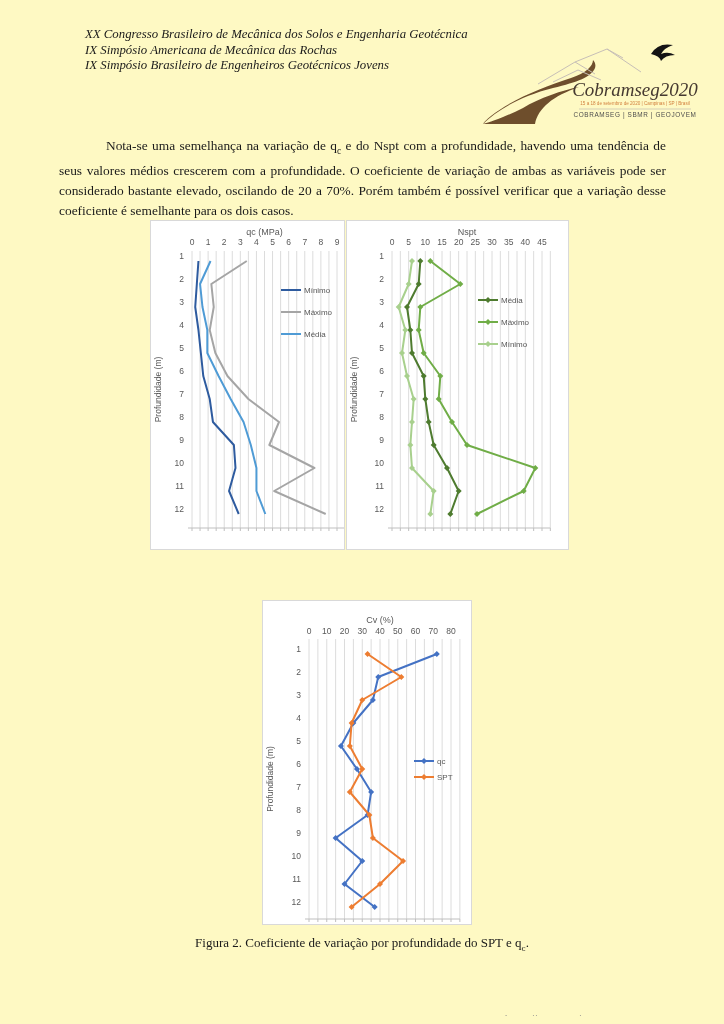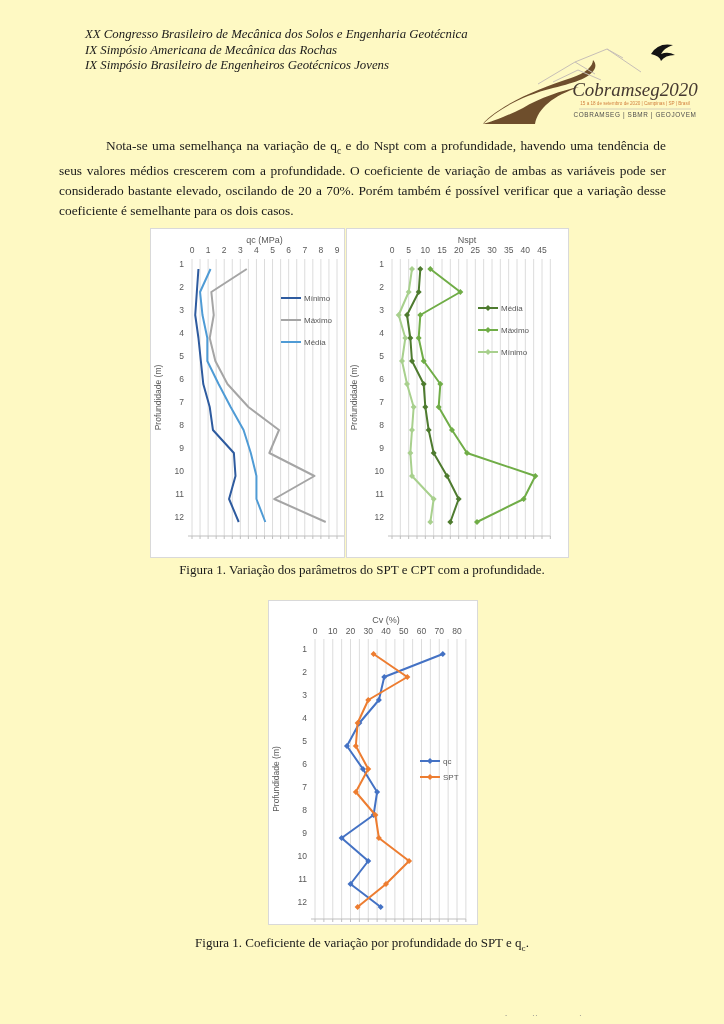--- a/index.html
+++ b/index.html
@@ -11,22 +11,22 @@
   .conf-lines{
     position:absolute;left:85px;top:27px;
     font-style:italic;font-size:12.8px;line-height:15.6px;white-space:nowrap;
   }
   .logo{position:absolute;left:483px;top:32px;}
   .body-text{
     position:absolute;left:59px;top:136px;width:607px;
     font-size:13.4px;line-height:20px;text-align:justify;text-indent:47px;margin:0;
   }
   sub{font-size:70%;}
-  .fig1-row{position:absolute;left:150px;top:228px;display:flex;gap:1px;}
-  .fig2-row{position:absolute;left:268px;top:600px;}
+  .fig1-row{position:absolute;left:150px;top:220px;display:flex;gap:1px;}
+  .fig2-row{position:absolute;left:262px;top:600px;}
   .chart-panel{border:1px solid #d9d9d9;background:#fff;font-size:0;}
   .caption{position:absolute;left:0;width:724px;text-align:center;font-size:13px;}
   .caption-1{top:562px;}
   .caption-2{top:935px;}
   .footer-clip{
     position:absolute;left:505px;top:1008px;width:205px;height:8px;overflow:hidden;
   }
   .footer-clip a{
     font-family:"Liberation Sans",sans-serif;font-size:9.5px;color:#8c8c8c;
     text-decoration:none;letter-spacing:0.5px;white-space:nowrap;
@@ -242,21 +242,20 @@
           <path d="M141 76 L144 79 L141 82 L138 79 Z" fill="#4e7b2f"></path>
           <text x="154" y="82" text-anchor="start" font-size="8" fill="#595959" font-family="Liberation Sans, sans-serif">Média</text>
           <line x1="131" y1="101" x2="151" y2="101" stroke="#70ad47" stroke-width="2"></line>
           <path d="M141 98 L144 101 L141 104 L138 101 Z" fill="#70ad47"></path>
           <text x="154" y="104" text-anchor="start" font-size="8" fill="#595959" font-family="Liberation Sans, sans-serif">Máximo</text>
           <line x1="131" y1="123" x2="151" y2="123" stroke="#a8d08d" stroke-width="2"></line>
           <path d="M141 120 L144 123 L141 126 L138 123 Z" fill="#a8d08d"></path>
           <text x="154" y="126" text-anchor="start" font-size="8" fill="#595959" font-family="Liberation Sans, sans-serif">Mínimo</text>
         </svg></div>
   </div>
-  <div class="caption caption-1">Figura 1. Variação dos parâmetros do SPT e CPT com a profundidade.</div>
 
   <div class="fig2-row">
     <div class="chart-panel"><svg width="208" height="323">
           <line x1="46" y1="38" x2="46" y2="318" stroke="#dcdcdc" stroke-width="1"></line>
           <line x1="46" y1="318" x2="46" y2="321" stroke="#bfbfbf" stroke-width="1"></line>
           <line x1="54.875" y1="38" x2="54.875" y2="318" stroke="#dcdcdc" stroke-width="1"></line>
           <line x1="54.875" y1="318" x2="54.875" y2="321" stroke="#bfbfbf" stroke-width="1"></line>
           <line x1="63.75" y1="38" x2="63.75" y2="318" stroke="#dcdcdc" stroke-width="1"></line>
           <line x1="63.75" y1="318" x2="63.75" y2="321" stroke="#bfbfbf" stroke-width="1"></line>
           <line x1="72.625" y1="38" x2="72.625" y2="318" stroke="#dcdcdc" stroke-width="1"></line>
@@ -340,19 +339,19 @@
           <path d="M117 280 L120 283 L117 286 L114 283 Z" fill="#ed7d31"></path>
           <path d="M88.6 303 L91.6 306 L88.6 309 L85.6 306 Z" fill="#ed7d31"></path>
           <line x1="151" y1="160" x2="171" y2="160" stroke="#4472c4" stroke-width="2"></line>
           <path d="M161 157 L164 160 L161 163 L158 160 Z" fill="#4472c4"></path>
           <text x="174" y="163" text-anchor="start" font-size="8" fill="#595959" font-family="Liberation Sans, sans-serif">qc</text>
           <line x1="151" y1="176" x2="171" y2="176" stroke="#ed7d31" stroke-width="2"></line>
           <path d="M161 173 L164 176 L161 179 L158 176 Z" fill="#ed7d31"></path>
           <text x="174" y="179" text-anchor="start" font-size="8" fill="#595959" font-family="Liberation Sans, sans-serif">SPT</text>
         </svg></div>
   </div>
-  <div class="caption caption-2"><span>Figura 1. Coeficiente de variação por profundidade do SPT e q</span><sub>c</sub><span>.</span></div>
+  <div class="caption caption-2"><span>Figura 2. Coeficiente de variação por profundidade do SPT e q</span><sub>c</sub><span>.</span></div>
 
   <div class="footer-clip">
     <a href="#">https://............./140500</a>
   </div>
 
 </div>
 
 </body></html>

